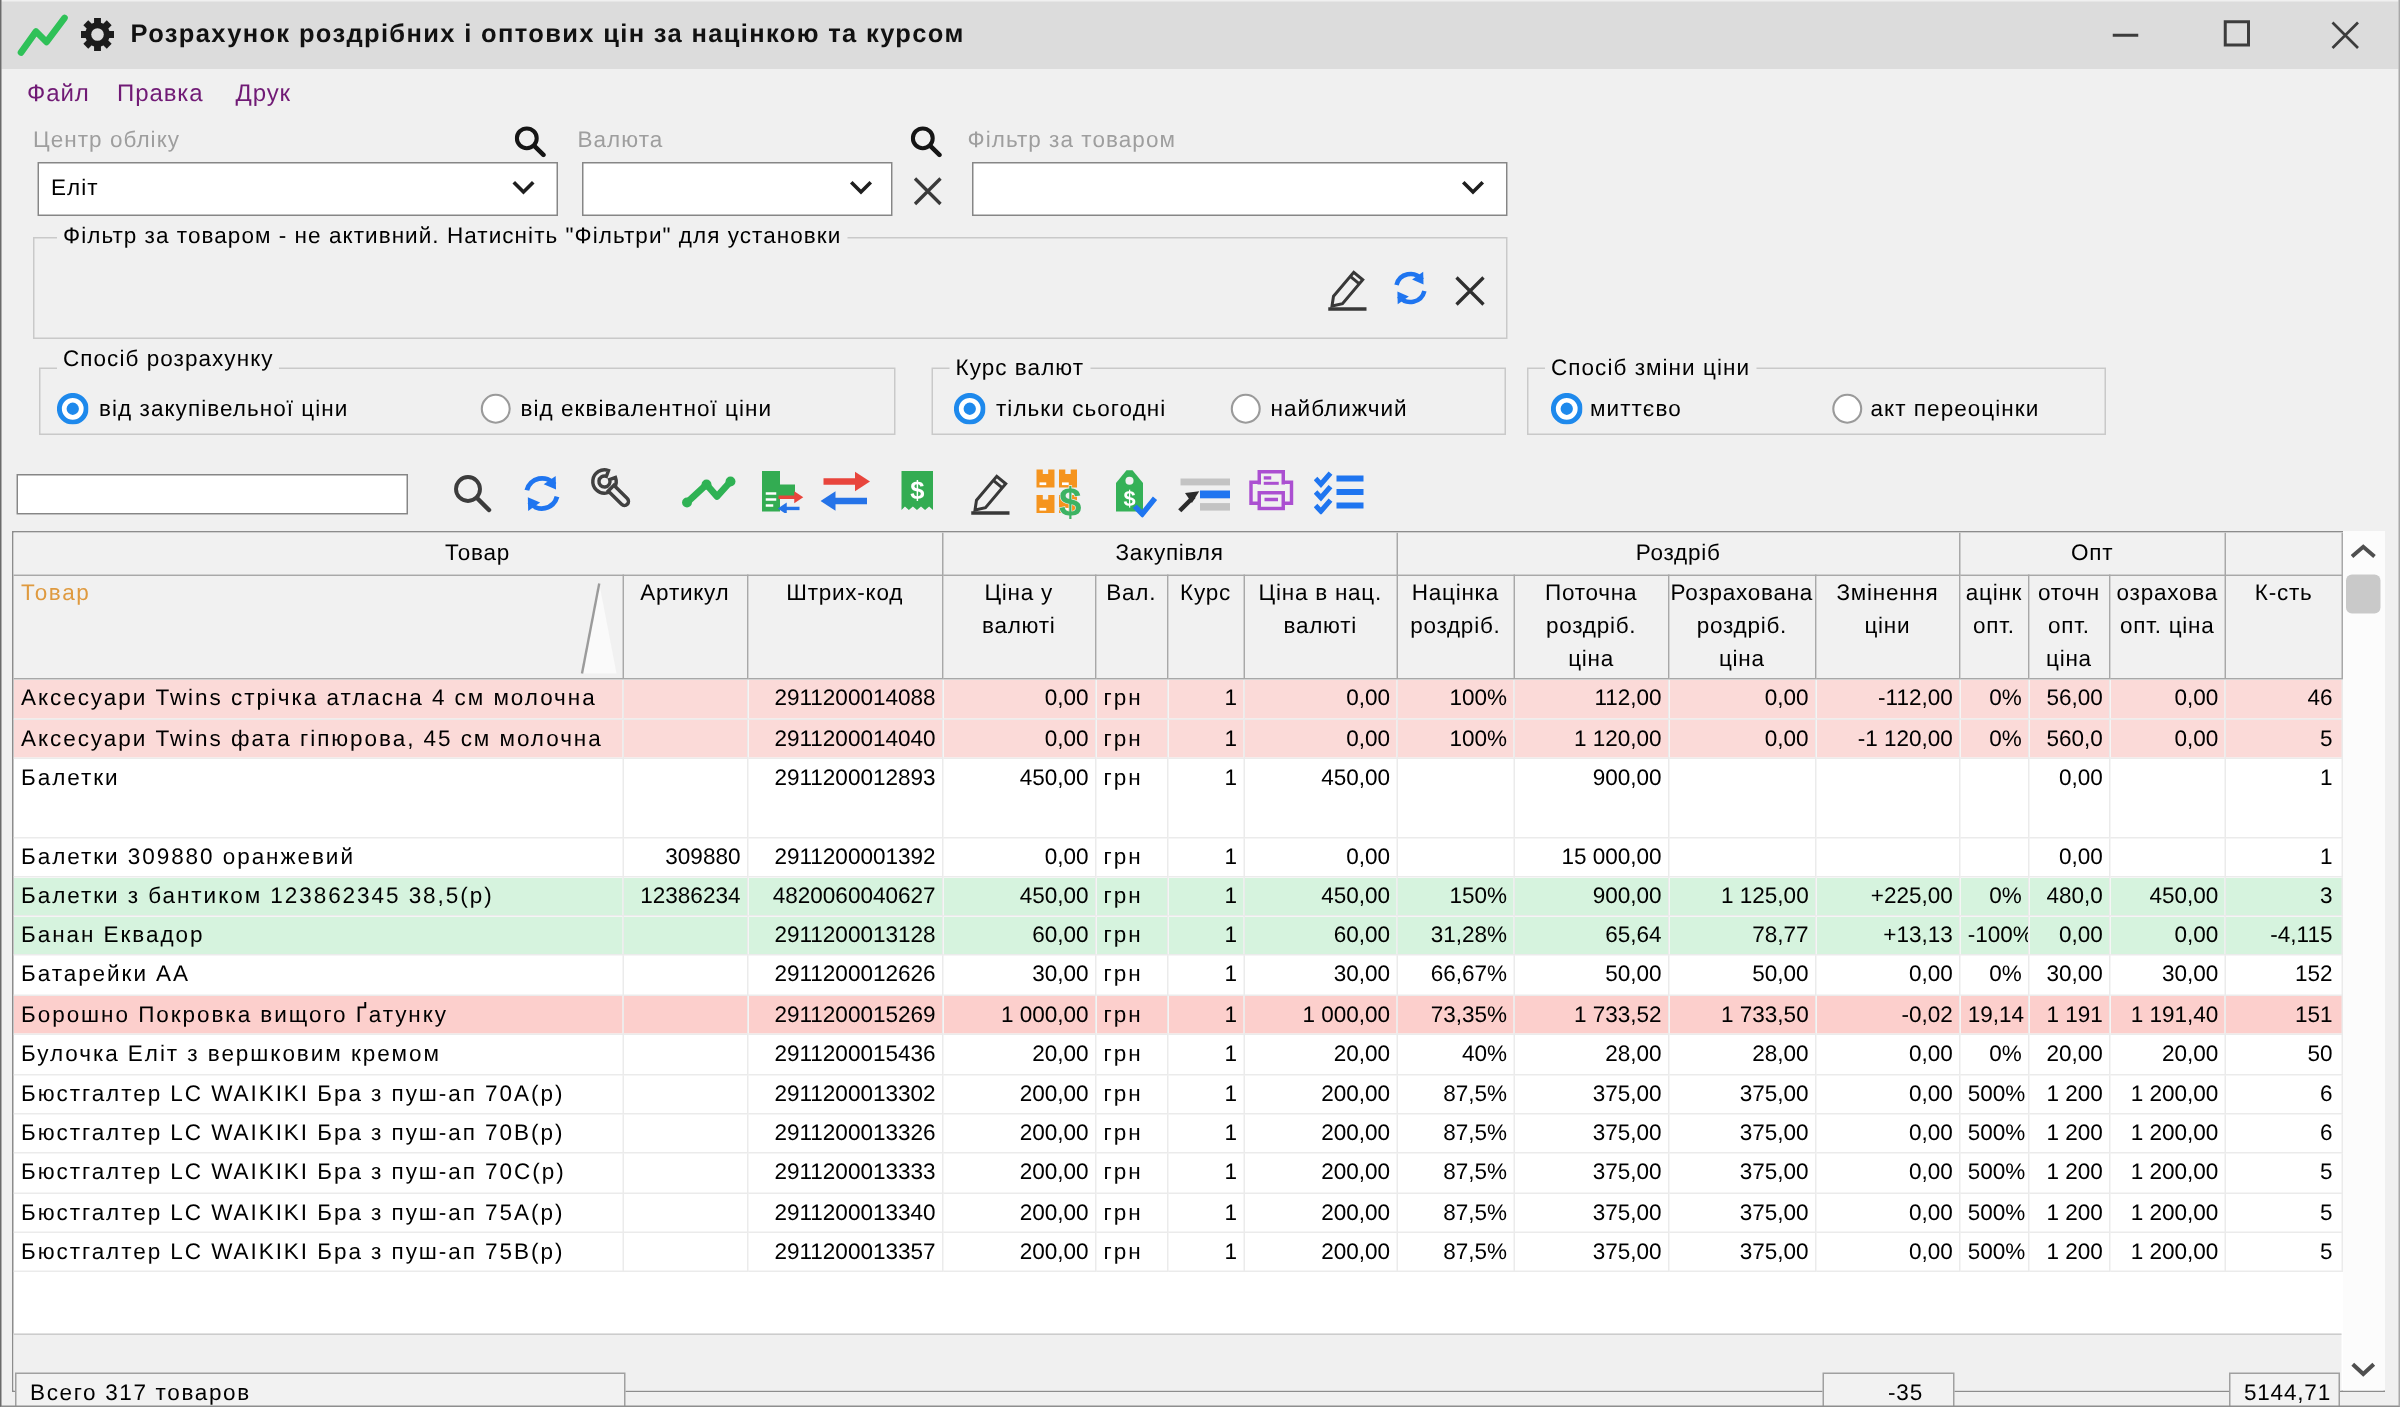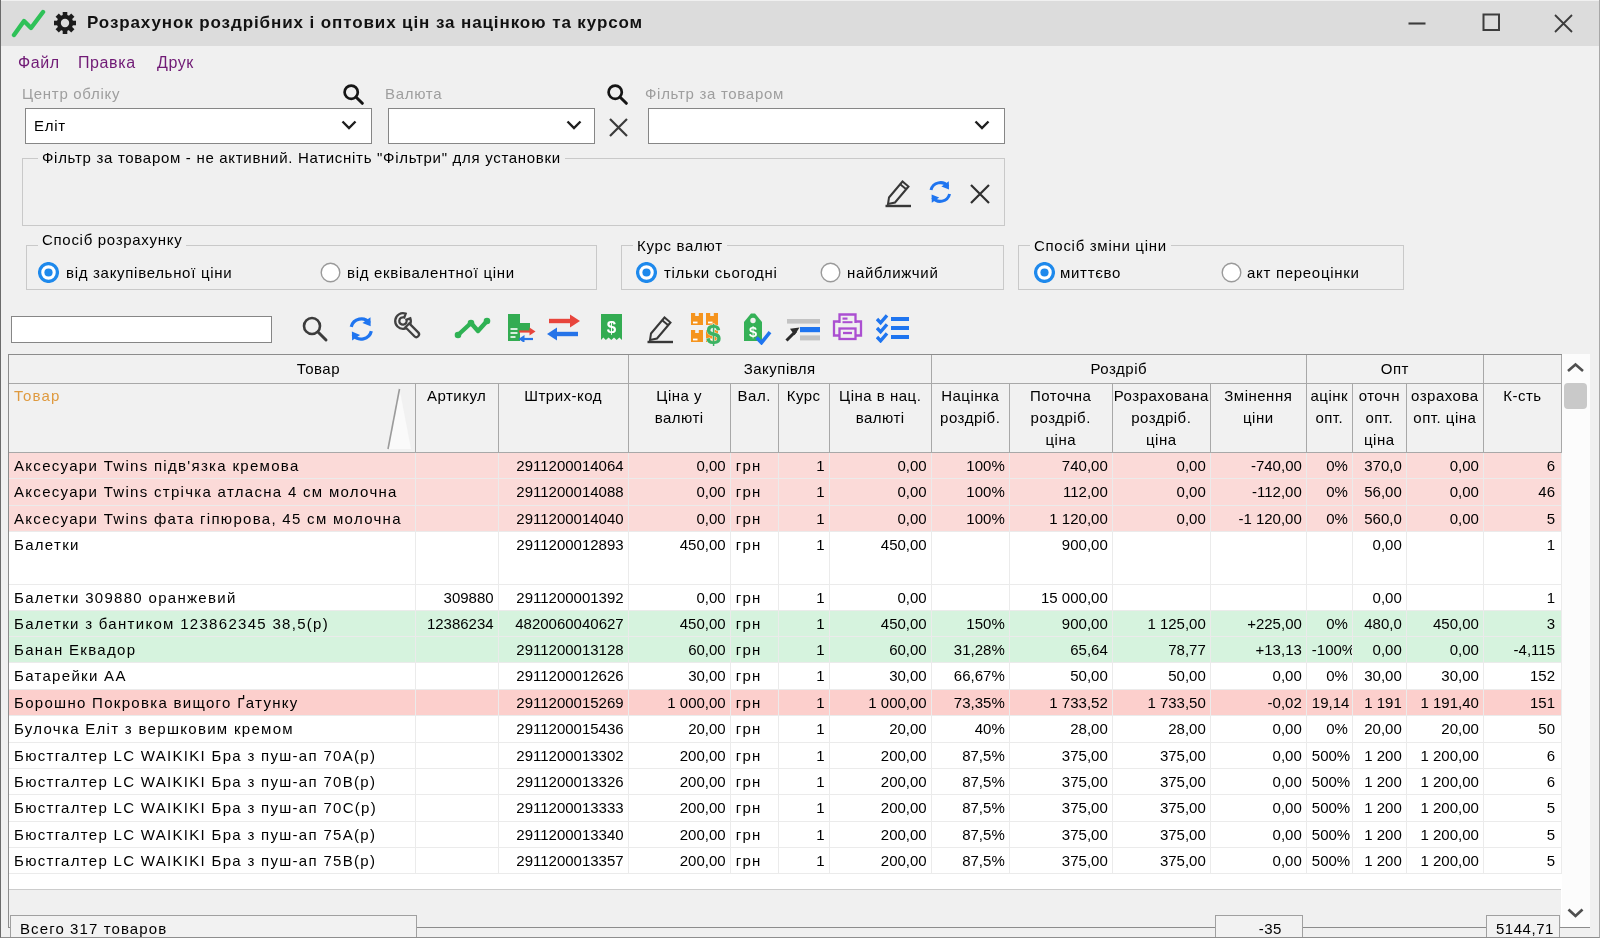--- a/index.html
+++ b/index.html
@@ -118,37 +118,20 @@
 <th>Поточна<br>роздріб.<br>ціна</th>
 <th>Розрахована<br>роздріб.<br>ціна</th>
 <th>Змінення<br>ціни</th>
 <th>ацінк<br>опт.</th>
 <th>оточн<br>опт.<br>ціна</th>
 <th>озрахова<br>опт. ціна</th>
 <th class="last">К-сть</th>
 </tr>
 </thead>
 <tbody>
-<tr style="height:26px;background:#fbdad8;">
-          <td class="tl">Аксесуари Twins підв'язка кремова</td>
-          <td class="tr"></td>
-          <td class="tr">2911200014064</td>
-          <td class="tr">0,00</td>
-          <td class="tl">грн</td>
-          <td class="tr">1</td>
-          <td class="tr">0,00</td>
-          <td class="tr">100%</td>
-          <td class="tr">740,00</td>
-          <td class="tr">0,00</td>
-          <td class="tr">-740,00</td>
-          <td class="tr">0%</td>
-          <td class="tr">370,0</td>
-          <td class="tr">0,00</td>
-          <td class="tr last">6</td>
-        </tr>
 <tr style="height:27px;background:#fbdad8;">
           <td class="tl">Аксесуари Twins стрічка атласна 4 см молочна</td>
           <td class="tr"></td>
           <td class="tr">2911200014088</td>
           <td class="tr">0,00</td>
           <td class="tl">грн</td>
           <td class="tr">1</td>
           <td class="tr">0,00</td>
           <td class="tr">100%</td>
           <td class="tr">112,00</td>

